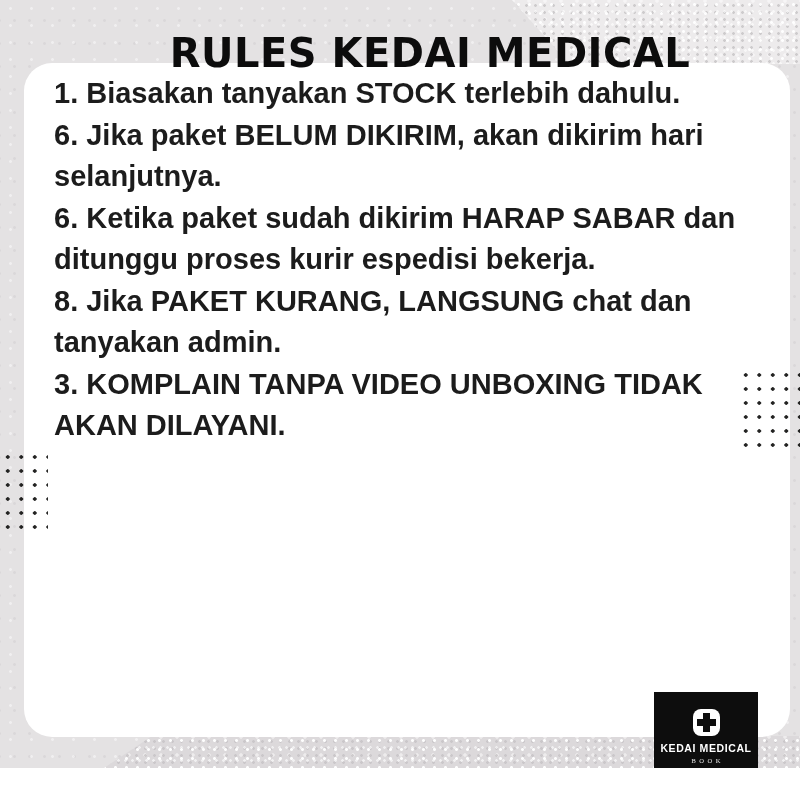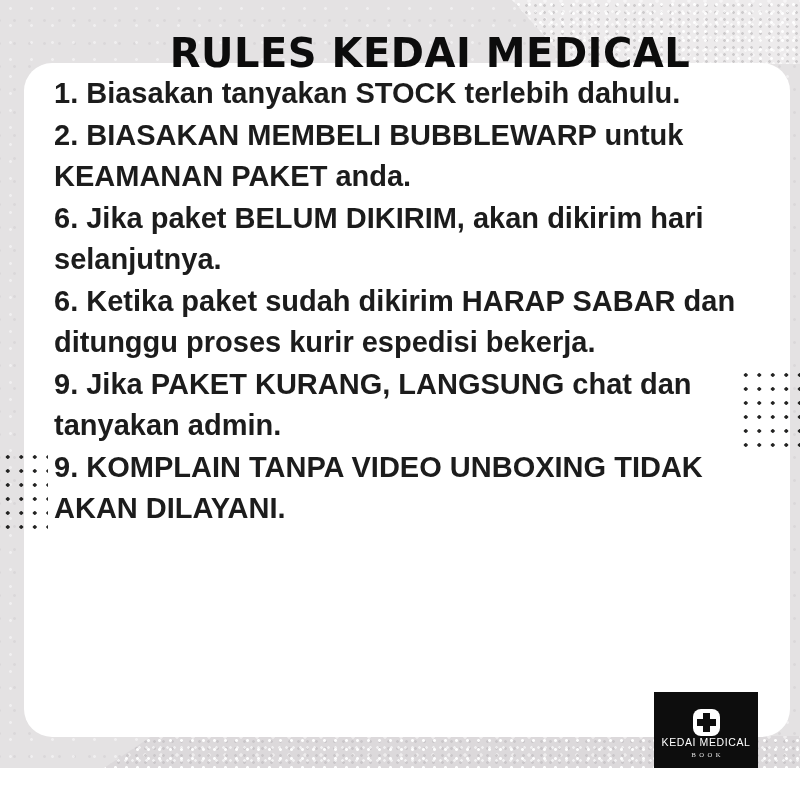--- a/index.html
+++ b/index.html
@@ -73,21 +73,22 @@
   .logo-cross{
     position:relative;width:27px;height:27px;margin-top:17px;
     background:#ffffff;border-radius:8px;
   }
   .logo-cross::before,.logo-cross::after{
     content:"";position:absolute;background:#0d0d0d;
   }
   .logo-cross::before{left:10px;top:4px;width:7px;height:19px;}
   .logo-cross::after{left:4px;top:10px;width:19px;height:7px;}
   .logo-name{
-    color:#ffffff;font-weight:normal;font-size:10.5px;letter-spacing:.6px;
+    margin-top:6px;
+    color:#ffffff;font-weight:bold;font-size:10.5px;letter-spacing:.6px;
     white-space:nowrap;
   }
   .logo-sub{
     margin-top:3px;
     color:#e8e8e8;font-size:6.5px;letter-spacing:3.5px;
     font-family:"Liberation Serif", serif;
     white-space:nowrap;text-indent:3.5px;
   }
 </style>
 </head>
@@ -96,25 +97,24 @@
 <div class="poster">
 
   <div class="texture-topright speckle"></div>
   <div class="texture-bottom speckle"></div>
 
   <h1 class="title">RULES KEDAI MEDICAL</h1>
 
   <div class="card">
     <div class="rules">
       <p>1. Biasakan tanyakan STOCK terlebih dahulu.</p>
-      <p>2. BIASAKAN MEMBELI BUBBLEWARP untuk KEAMANAN PAKET anda.</p>
       <p>6. Jika paket BELUM DIKIRIM, akan dikirim hari selanjutnya.</p>
       <p>6. Ketika paket sudah dikirim HARAP SABAR dan ditunggu proses kurir espedisi bekerja.</p>
-      <p>9. Jika PAKET KURANG, LANGSUNG chat dan tanyakan admin.</p>
-      <p>9. KOMPLAIN TANPA VIDEO UNBOXING TIDAK AKAN DILAYANI.</p>
+      <p>8. Jika PAKET KURANG, LANGSUNG chat dan tanyakan admin.</p>
+      <p>3. KOMPLAIN TANPA VIDEO UNBOXING TIDAK AKAN DILAYANI.</p>
     </div>
   </div>
 
   <div class="dot-grid dot-grid-left"></div>
   <div class="dot-grid dot-grid-right"></div>
 
   <div class="logo">
     <div class="logo-cross"></div>
     <div class="logo-name">KEDAI MEDICAL</div>
     <div class="logo-sub">BOOK</div>

